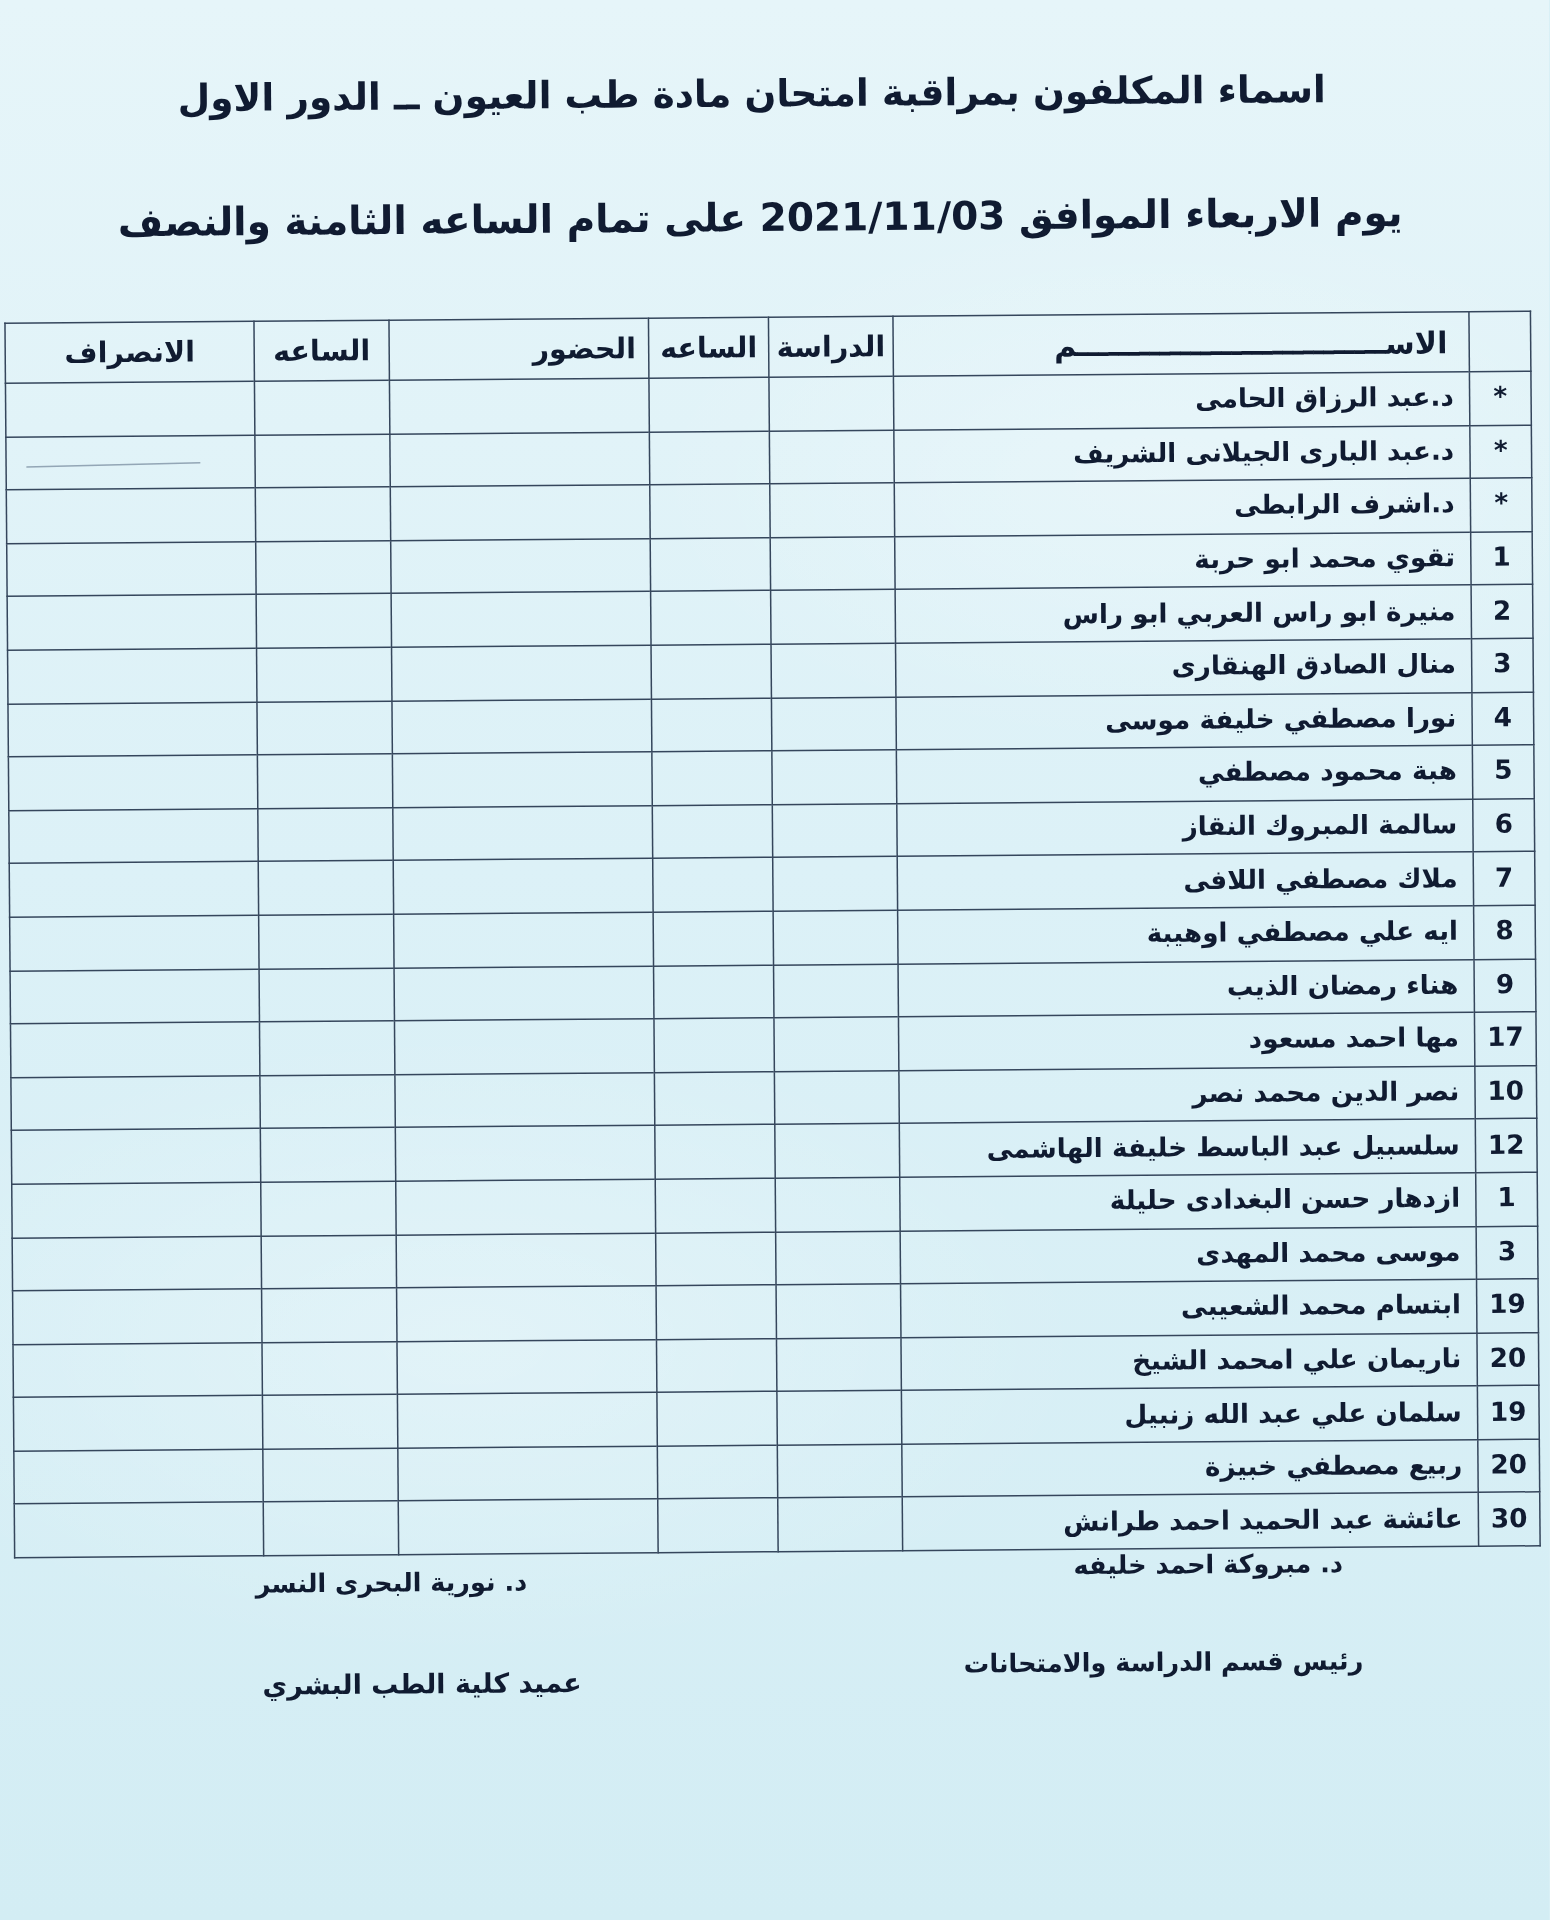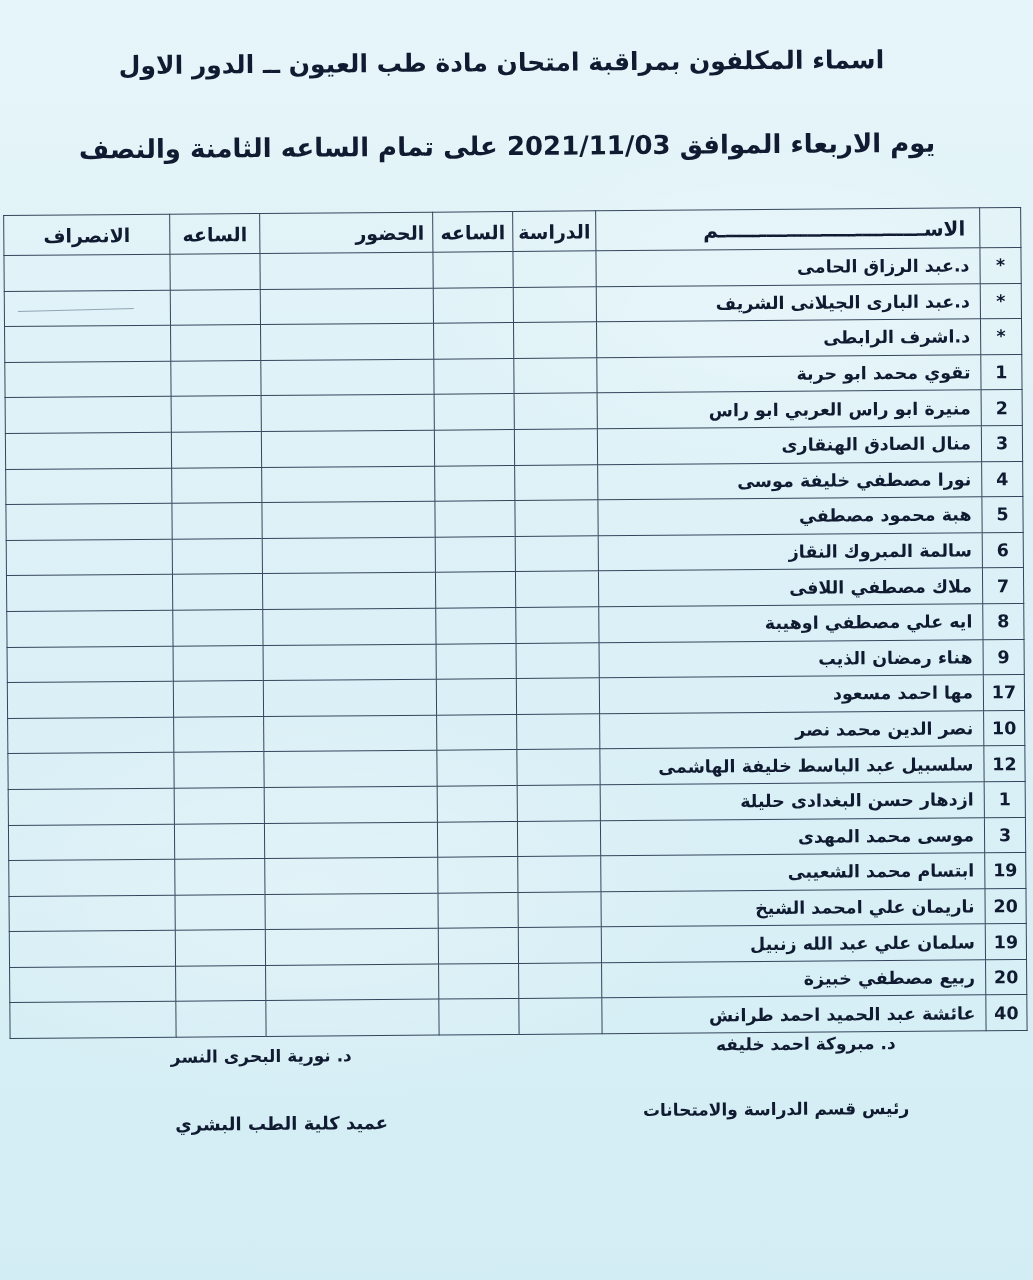--- a/index.html
+++ b/index.html
@@ -297,21 +297,21 @@
         <tr>
           <td class="col-serial">20</td>
           <td class="col-name">ربيع مصطفي خبيزة</td>
           <td class="col-hall"></td>
           <td class="col-hour-in"></td>
           <td class="col-attendance"></td>
           <td class="col-hour-out"></td>
           <td class="col-departure"></td>
         </tr>
         <tr>
-          <td class="col-serial">40</td>
+          <td class="col-serial">30</td>
           <td class="col-name">عائشة عبد الحميد احمد طرانش</td>
           <td class="col-hall"></td>
           <td class="col-hour-in"></td>
           <td class="col-attendance"></td>
           <td class="col-hour-out"></td>
           <td class="col-departure"></td>
         </tr>
       </tbody>
   </table>
 

